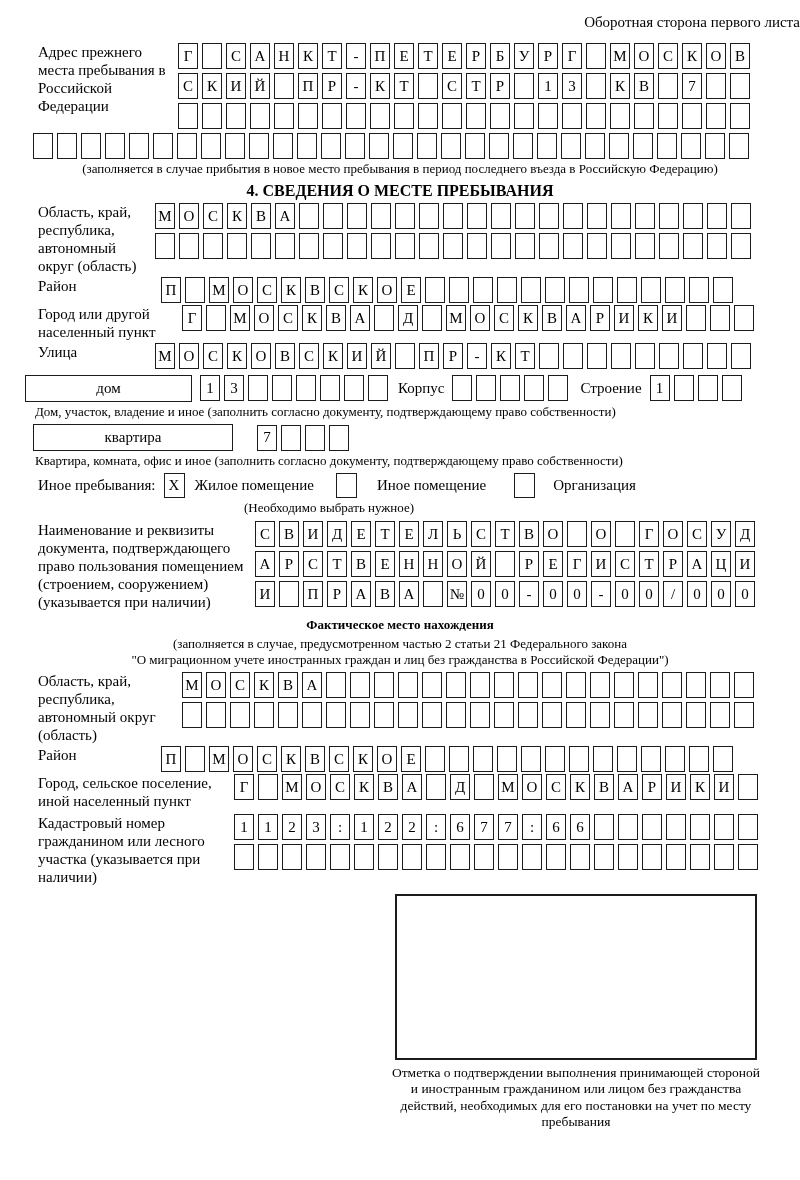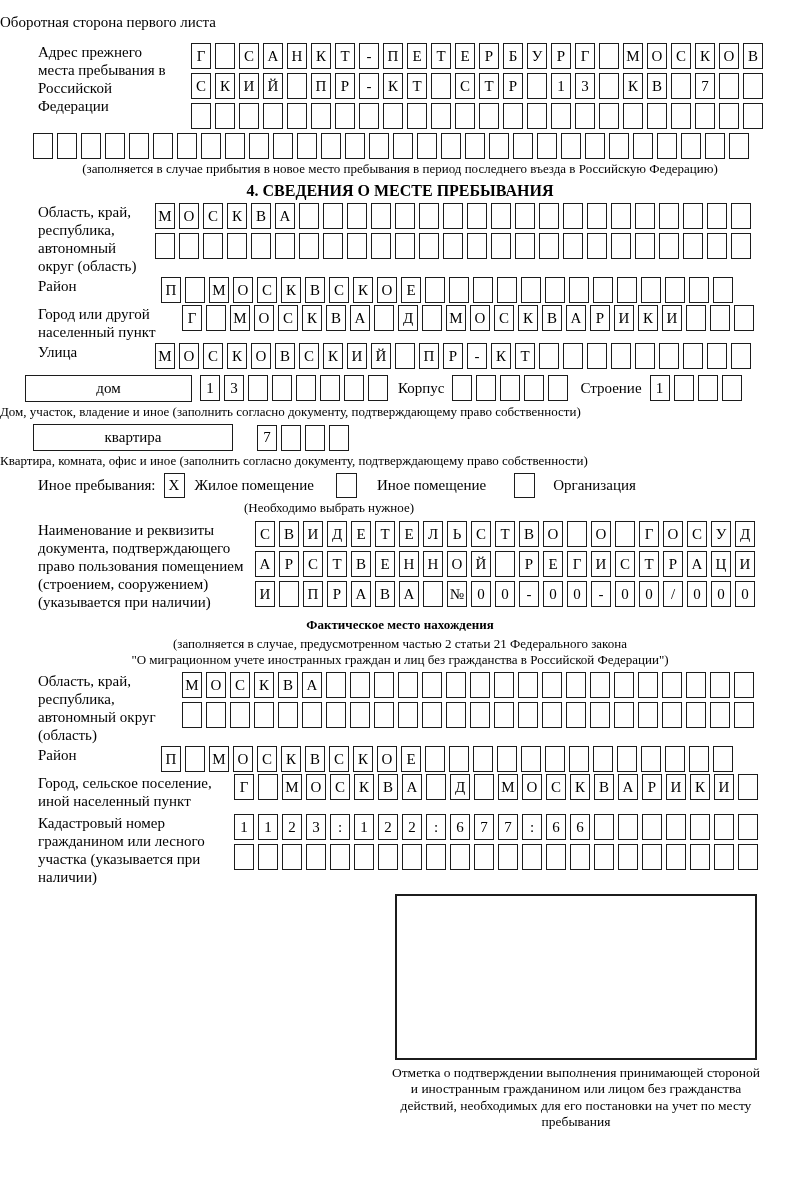--- a/index.html
+++ b/index.html
@@ -4,41 +4,41 @@
 <style>
   * { margin:0; padding:0; box-sizing:border-box; }
   html,body { background:#ffffff; }
   body {
     width:800px; height:1180px;
     font-family:"Liberation Serif", serif;
     color:#000; position:relative; overflow:hidden;
   }
   .page { padding-top:14px; }
 
-  .header-note { font-size:15px; }
+  .header-note { text-align:right; font-size:15px; }
 
   
   .cells { display:flex; gap:4px; }
   .cell {
     width:20px; height:26px; flex:0 0 auto;
     border:1.6px solid #1c1c1c;
     display:flex; align-items:center; justify-content:center;
     font-size:15px; line-height:1;
   }
   .rowstack { display:flex; flex-direction:column; gap:4px; }
 
   .frow { display:flex; align-items:flex-start; padding-left:38px; }
   .lbl { font-size:15px; line-height:1.2; flex:0 0 auto; }
 
   .w140 { width:140px; } .w117 { width:117px; } .w123 { width:123px; }
   .w144 { width:144px; } .w196 { width:196px; } .w217 { width:217px; }
 
   .caption { font-size:13px; }
   .caption.center { text-align:center; }
-  .caption.indent { }
+  .caption.indent { padding-left:35px; }
 
   .sec-title { text-align:center; font-weight:bold; font-size:16px; }
   .sub-title { text-align:center; font-weight:bold; font-size:13px; }
 
   .widebox {
     border:1.6px solid #1c1c1c; height:27px;
     display:flex; align-items:center; justify-content:center;
     font-size:15px; flex:0 0 auto;
   }
   .inline-lbl { font-size:15px; line-height:27px; flex:0 0 auto; }
@@ -53,21 +53,21 @@
     margin-left:395px; width:362px; height:166px;
     border:2px solid #1c1c1c; background:#fff;
   }
   .stamp-caption {
     margin-left:388px; width:376px; text-align:center;
     font-size:13.5px; line-height:1.22;
   }
 
   .mt2{margin-top:2px;} .mt3{margin-top:3px;} .mt4{margin-top:4px;}
   .mt5{margin-top:5px;} .mt6{margin-top:6px;} .mt8{margin-top:8px;}
-  .mt12{margin-top:12px;gap:13px;}
+  .mt12{margin-top:12px;}
 </style>
 </head>
 <body>
 
 <div class="page">
 
   <div class="header-note">Оборотная сторона первого листа</div>
 
   <div class="frow mt12">
     <div class="lbl w140">Адрес прежнего места пребывания в Российской Федерации</div>

